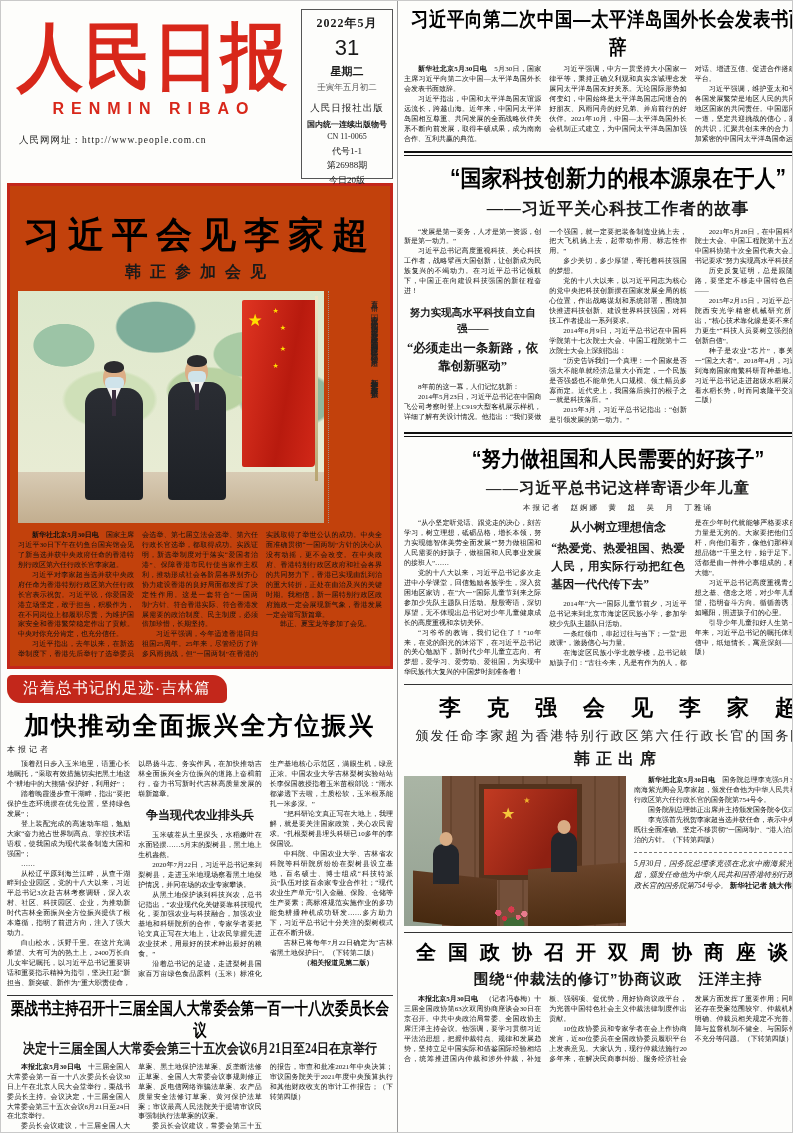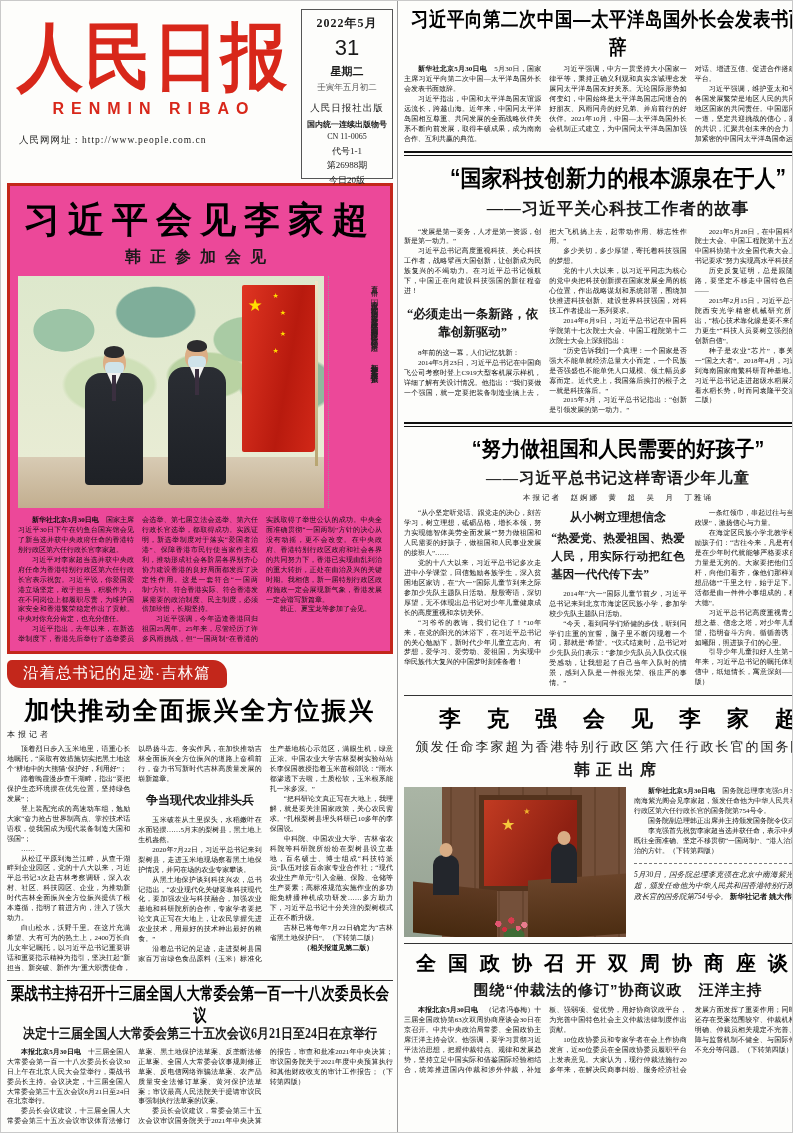--- a/index.html
+++ b/index.html
@@ -80,21 +80,21 @@
   .lkq-caption { border-top:1px dashed #777; margin-top:6px; padding-top:5px;
                  font-style:italic; font-size:7.5px; line-height:1.5; text-align:justify; }
   .lkq-caption b { font-style:normal; }
 
   
   .cppcc-hl { font-size:20px; letter-spacing:12px; margin:6px 0 4px; text-indent:12px; white-space:nowrap; font-weight:700; }
   .cppcc-sub { font-size:15px; font-weight:bold; text-align:center; letter-spacing:1px; margin-bottom:6px; }
   .cppcc-body { max-height:88px; overflow:hidden; }
 
   
-  .red-box { border:3px solid #c3271b; margin-top:4px; padding:6px 8px 6px; background:#ec4899; }
+  .red-box { border:3px solid #c3271b; margin-top:4px; padding:21px 8px 6px; background:#c2410c; }
   .main-hl { font-size:36px; letter-spacing:8px; margin:4px 0 2px; white-space:nowrap; }
   .main-sub { font-size:16px; text-align:center; letter-spacing:9px; margin:2px 0 8px; font-weight:600; }
   .photo-row { display:flex; height:232px; }
   .main-body { margin-top:8px; max-height:158px; overflow:hidden; }
 
   
   .photo1 { position:relative; flex:1; overflow:hidden; background:#e9eedb; }
   .photo1 .painting { position:absolute; left:0; right:0; top:0; height:78%;
     background:
       radial-gradient(50px 35px at 15% 30%, #9cc4a6 0 60%, transparent 62%),
@@ -305,20 +305,21 @@
 
     <div>
       <div class="hl hei science-hl">“国家科技创新力的根本源泉在于人”</div>
       <div class="science-sub">——习近平关心科技工作者的故事</div>
       <div class="cols3 science-body">
         <div>
             <p class="para">“发展是第一要务，人才是第一资源，创新是第一动力。”</p>
             <p class="para">习近平总书记高度重视科技、关心科技工作者，战略擘画大国创新，让创新成为民族复兴的不竭动力。在习近平总书记领航下，中国正在向建设科技强国的新征程奋进！</p>
           </div>
         <div class="sci-subhead">
+          <div class="l1">努力实现高水平科技自立自强——</div>
           <div class="l2">“必须走出一条新路，依靠创新驱动”</div>
         </div>
         <div>
             <p class="para">8年前的这一幕，人们记忆犹新：</p>
             <p class="para">2014年5月23日，习近平总书记在中国商飞公司考察时登上C919大型客机展示样机，详细了解有关设计情况。他指出：“我们要做一个强国，就一定要把装备制造业搞上去，把大飞机搞上去，起带动作用、标志性作用。”</p>
             <p class="para">多少关切，多少厚望，寄托着科技强国的梦想。</p>
             <p class="para">党的十八大以来，以习近平同志为核心的党中央把科技创新摆在国家发展全局的核心位置，作出战略谋划和系统部署，围绕加快推进科技创新、建设世界科技强国，对科技工作者提出一系列要求。</p>
             <p class="para">2014年6月9日，习近平总书记在中国科学院第十七次院士大会、中国工程院第十二次院士大会上深刻指出：</p>
             <p class="para">“历史告诉我们一个真理：一个国家是否强大不能单就经济总量大小而定，一个民族是否强盛也不能单凭人口规模、领土幅员多寡而定。近代史上，我国落后挨打的根子之一就是科技落后。”</p>
             <p class="para">2015年3月，习近平总书记指出：“创新是引领发展的第一动力。”</p>
@@ -341,21 +342,20 @@
             <p class="para">“从小坚定听党话、跟党走的决心，刻苦学习，树立理想，砥砺品格，增长本领，努力实现德智体美劳全面发展”“努力做祖国和人民需要的好孩子，做祖国和人民事业发展的接班人”……</p>
             <p class="para">党的十八大以来，习近平总书记多次走进中小学课堂，回信勉励各族学生，深入贫困地区家访，在“六一”国际儿童节到来之际参加少先队主题队日活动。殷殷寄语，深切厚望，无不体现出总书记对少年儿童健康成长的高度重视和亲切关怀。</p>
             <p class="para">“习爷爷的教诲，我们记住了！”10年来，在党的阳光的沐浴下，在习近平总书记的关心勉励下，新时代少年儿童立志向、有梦想，爱学习、爱劳动、爱祖国，为实现中华民族伟大复兴的中国梦时刻准备着！</p>
           </div>
         <div class="kids-subhead">
           <div class="t hei">从小树立理想信念</div>
           <div class="q">“热爱党、热爱祖国、热爱人民，用实际行动把红色基因一代代传下去”</div>
         </div>
         <div>
             <p class="para">2014年“六一”国际儿童节前夕，习近平总书记来到北京市海淀区民族小学，参加学校少先队主题队日活动。</p>
-            <p class="para">“今天，看到同学们矫健的步伐，听到同学们庄重的宣誓，脑子里不断闪现着一个词，那就是‘希望’。”仪式结束时，总书记对少先队员们表示：“参加少先队员入队仪式很受感动，让我想起了自己当年入队时的情景，感到入队是一件很光荣、很庄严的事情。”</p>
             <p class="para">一条红领巾，串起过往与当下；一堂“思政课”，激扬信心与力量。</p>
             <p class="para">在海淀区民族小学北教学楼，总书记鼓励孩子们：“古往今来，凡是有作为的人，都是在少年时代就能够严格要求自己”“榜样的力量是无穷的。大家要把他们立为心中的标杆，向他们看齐，像他们那样追求美好的思想品德”“千里之行，始于足下。每个人的生活都是由一件件小事组成的，积小德才能成大德”。</p>
             <p class="para">习近平总书记高度重视青少年儿童的理想之基、信念之塔，对少年儿童寄予殷切希望，指明奋斗方向。循循善诱，语重心长，如曦阳，照进孩子们的心里。</p>
             <p class="para">引导少年儿童扣好人生第一粒扣子，10年来，习近平总书记的嘱托体现在一封封回信中，纸短情长，寓意深刻——（下转第三版）</p>
           </div>
       </div>
     </div>
 
     <div class="sep-single"></div>
 

